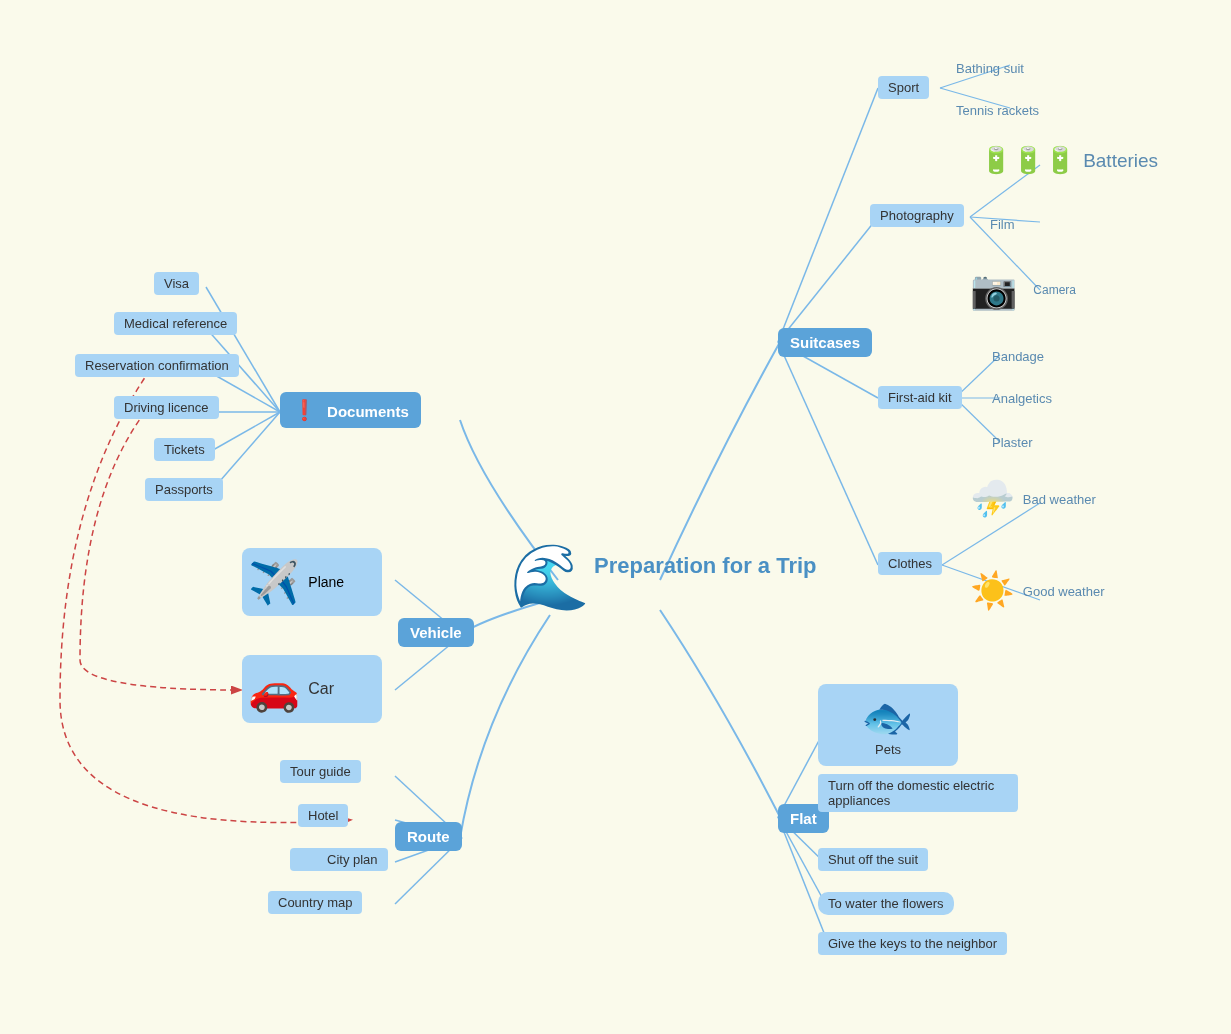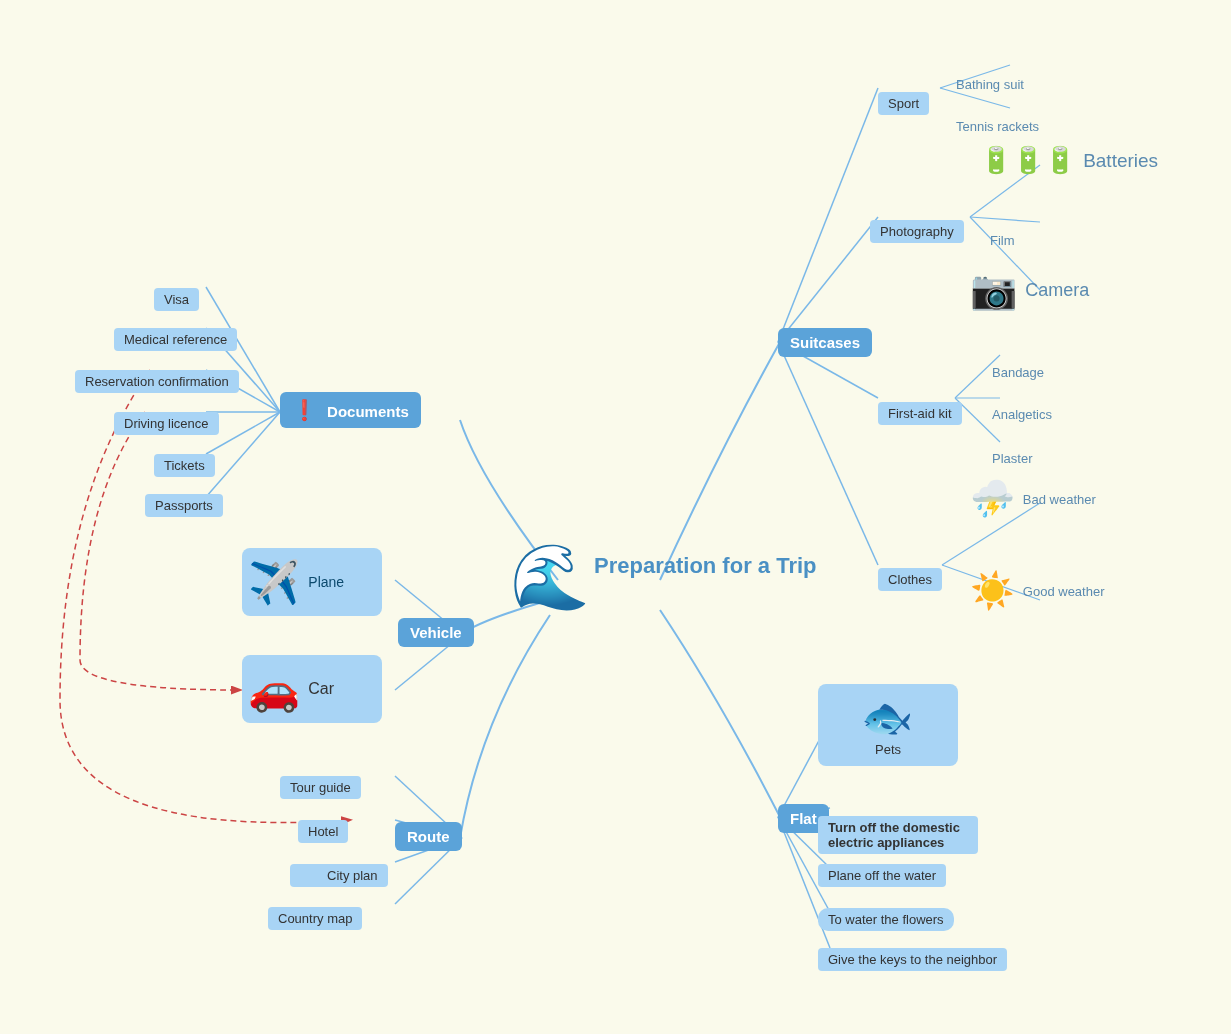--- a/index.html
+++ b/index.html
@@ -17,21 +17,20 @@
       width: 1231px;
       height: 1034px;
     }
     .node-box {
       position: absolute;
       border-radius: 6px;
       padding: 5px 10px;
       font-size: 14px;
       color: #333;
       white-space: nowrap;
-      margin-top: 16px;
     }
     .node-center {
       position: absolute;
       font-size: 22px;
       font-weight: bold;
       color: #4a90c4;
       text-align: center;
       line-height: 1.3;
     }
     .node-main {
@@ -136,21 +135,21 @@
 <div class="node-box node-sub" style="left:114px;top:396px;">Driving licence</div>
 <div class="node-box node-sub" style="left:154px;top:438px;">Tickets</div>
 <div class="node-box node-sub" style="left:145px;top:478px;">Passports</div>
 
 <div class="node-main" style="position:absolute;left:398px;top:618px;">
   <span>Vehicle</span>
 </div>
 
 <div style="position:absolute;left:242px;top:548px;background:#a8d4f5;border-radius:8px;width:140px;height:68px;display:flex;align-items:center;padding:6px;">
   <span style="font-size:42px;">✈️</span>
-  <span style="margin-left:8px;font-size:14px;color:#0c4a6e;">Plane</span>
+  <span style="margin-left:8px;font-size:14px;color:#000000;">Plane</span>
 </div>
 
 <div style="position:absolute;left:242px;top:655px;background:#a8d4f5;border-radius:8px;width:140px;height:68px;display:flex;align-items:center;padding:6px;">
   <span style="font-size:42px;">🚗</span>
   <span style="margin-left:8px;font-size:16px;color:#333;">Car</span>
 </div>
 
 <div class="node-main" style="position:absolute;left:395px;top:822px;">
   <span>Route</span>
 </div>
@@ -173,21 +172,21 @@
 <div style="position:absolute;left:980px;top:145px;display:flex;align-items:center;">
   <span style="font-size:26px;">🔋</span>
     <span style="font-size:26px;">🔋</span>
     <span style="font-size:26px;">🔋</span>
   <span style="margin-left:6px;font-size:19px;color:#5a8ab0;">Batteries</span>
 </div>
 <div class="node-leaf node-box" style="left:980px;top:212px;">Film</div>
 
 <div style="position:absolute;left:970px;top:268px;display:flex;align-items:center;">
   <span style="font-size:38px;">📷</span>
-  <span style="margin-left:8px;font-size:18px;color:#5a8ab0;">Camera</span>
+  <span style="margin-left:16px;font-size:12px;color:#5a8ab0;">Camera</span>
 </div>
 
 <div class="node-sub node-box" style="left:878px;top:386px;">First-aid kit</div>
 <div class="node-leaf node-box" style="left:982px;top:344px;">Bandage</div>
 <div class="node-leaf node-box" style="left:982px;top:386px;">Analgetics</div>
 <div class="node-leaf node-box" style="left:982px;top:430px;">Plaster</div>
 
 <div class="node-sub node-box" style="left:878px;top:552px;">Clothes</div>
 
 <div style="position:absolute;left:970px;top:478px;display:flex;align-items:center;">
@@ -202,16 +201,16 @@
 
 <div class="node-main" style="position:absolute;left:778px;top:804px;">
   <span>Flat</span>
 </div>
 
 <div style="position:absolute;left:818px;top:684px;background:#a8d4f5;border-radius:8px;width:140px;height:82px;display:flex;align-items:center;justify-content:center;flex-direction:column;">
   <span style="font-size:42px;">🐟</span>
   <span style="font-size:13px;color:#333;">Pets</span>
 </div>
 
-<div class="node-box node-sub" style="left:818px;top:800px;white-space:normal;width:160px;font-size:13px;font-weight:bold;">Turn off the domestic electric appliances</div>
-<div class="node-box node-sub" style="left:818px;top:848px;font-size:13px;">Plane off the water</div>
+<div class="node-box node-sub" style="left:818px;top:774px;white-space:normal;width:200px;font-size:13px;">Turn off the domestic electric appliances</div>
+<div class="node-box node-sub" style="left:818px;top:848px;font-size:13px;">Shut off the suit</div>
 <div class="node-box node-sub" style="left:818px;top:892px;font-size:13px;border-radius:10px;">To water the flowers</div>
 <div class="node-box node-sub" style="left:818px;top:932px;font-size:13px;">Give the keys to  the neighbor</div>
 
 </body></html>

